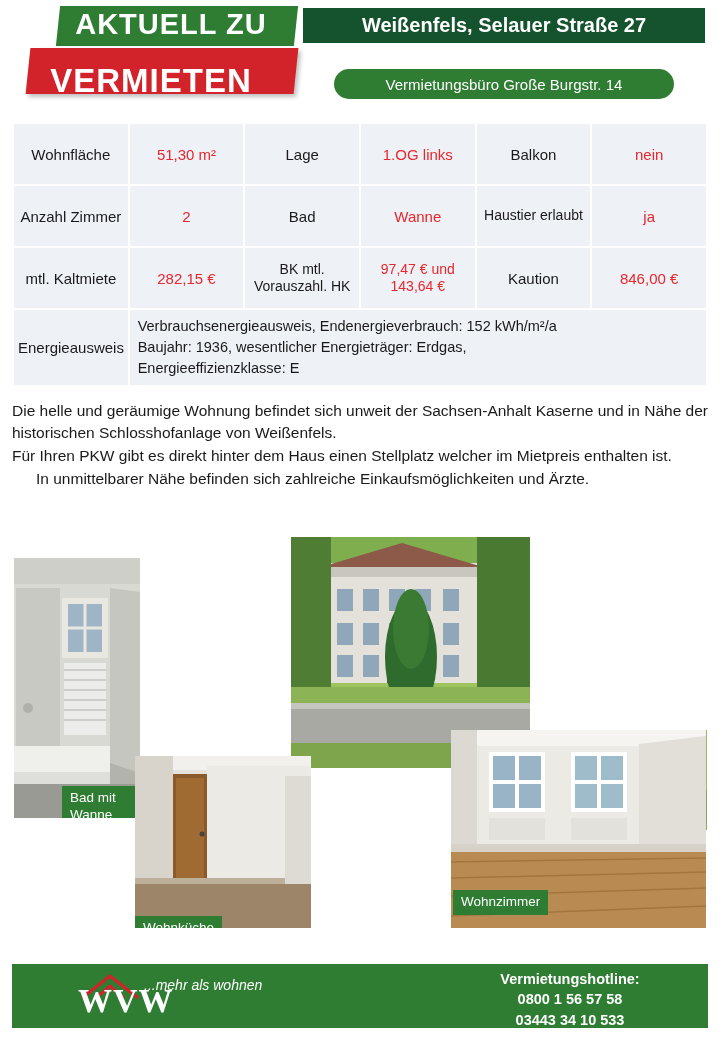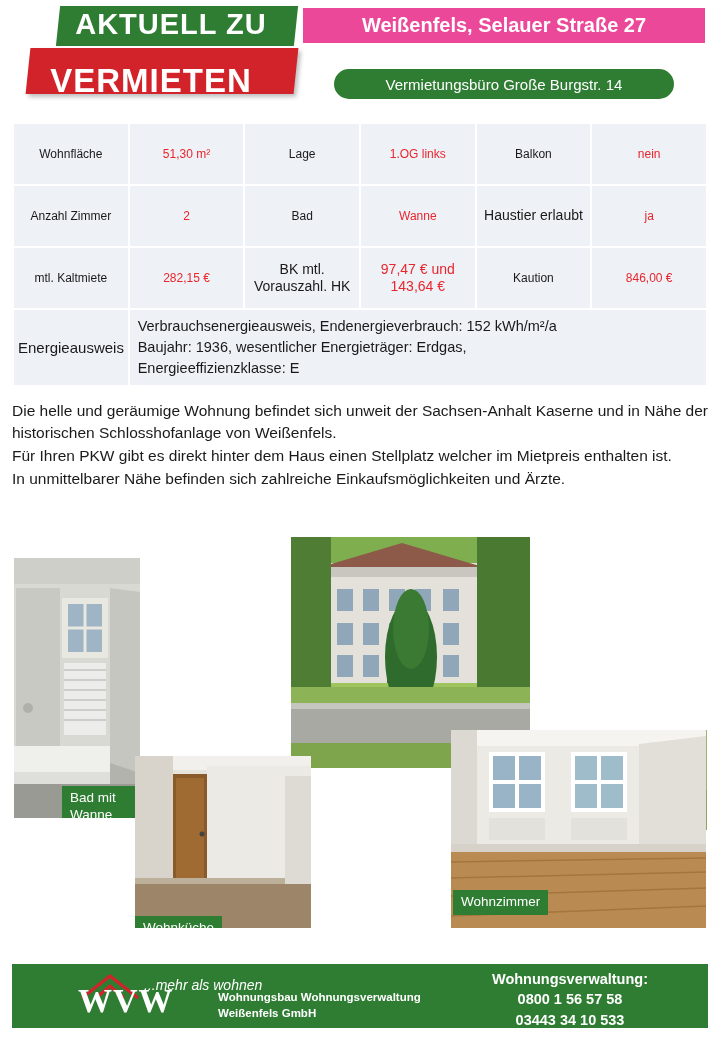--- a/index.html
+++ b/index.html
@@ -75,21 +75,21 @@
     text-align: center;
     margin-top: 12px;
   }
 
   .addr-red {
     position: absolute;
     left: 303px;
     top: 8px;
     width: 402px;
     height: 35px;
-    background: #ec4899;
+    background: #14532d;
     color: #ffffff;
     font-size: 20px;
     font-weight: bold;
     display: flex;
     align-items: center;
     justify-content: center;
   }
   .addr-green {
     position: absolute;
     left: 334px;
@@ -111,21 +111,21 @@
     left: 12px;
     top: 122px;
     width: 696px;
     border-collapse: collapse;
     table-layout: fixed;
   }
   .facts td {
     border: 2px solid #ffffff;
     background: #eef1f6;
     text-align: center;
-    font-size: 12px;
+    font-size: 15px;
     padding: 6px 4px;
     vertical-align: middle;
     height: 48px;
   }
   .facts td.val {
     color: #e8262d;
   }
   .facts td.energy-label {
     font-size: 15px;
     text-align: center;
@@ -150,20 +150,21 @@
     width: 696px;
     font-size: 15.5px;
     line-height: 1.42;
     text-align: justify;
   }
   .desc p {
     margin: 0 0 1px 0;
   }
   .desc p.nojust {
     text-align: left;
+    margin-left: 24px;
   }
 
   
   .photos {
     position: absolute;
     left: 0;
     top: 534px;
     width: 689px;
     height: 416px;
   }
@@ -438,25 +439,21 @@
   </div>
 
   <div class="footer">
     <div class="footer-logo">
       <svg class="roof" width="60" height="26" viewBox="0 0 60 26">
         <path d="M2 24 L30 2 L58 24" fill="none" stroke="#d2232a" stroke-width="3"></path>
         <path d="M16 24 L30 12 L44 24" fill="none" stroke="#d2232a" stroke-width="3"></path>
       </svg>
       <div class="wvw">WVW</div>
       <div class="slogan">...mehr als wohnen</div>
-      <div class="company">
-        <div>Wohnungsbau Wohnungsverwaltung</div>
-        <div>Weißenfels GmbH</div>
-      </div>
     </div>
     <div class="hotline">
-      <div>Wohnungsverwaltung:</div>
+      <div>Vermietungshotline:</div>
       <div>0800 1 56 57 58</div>
       <div>03443 34 10 533</div>
     </div>
   </div>
 
 </div>
 
 </body></html>

